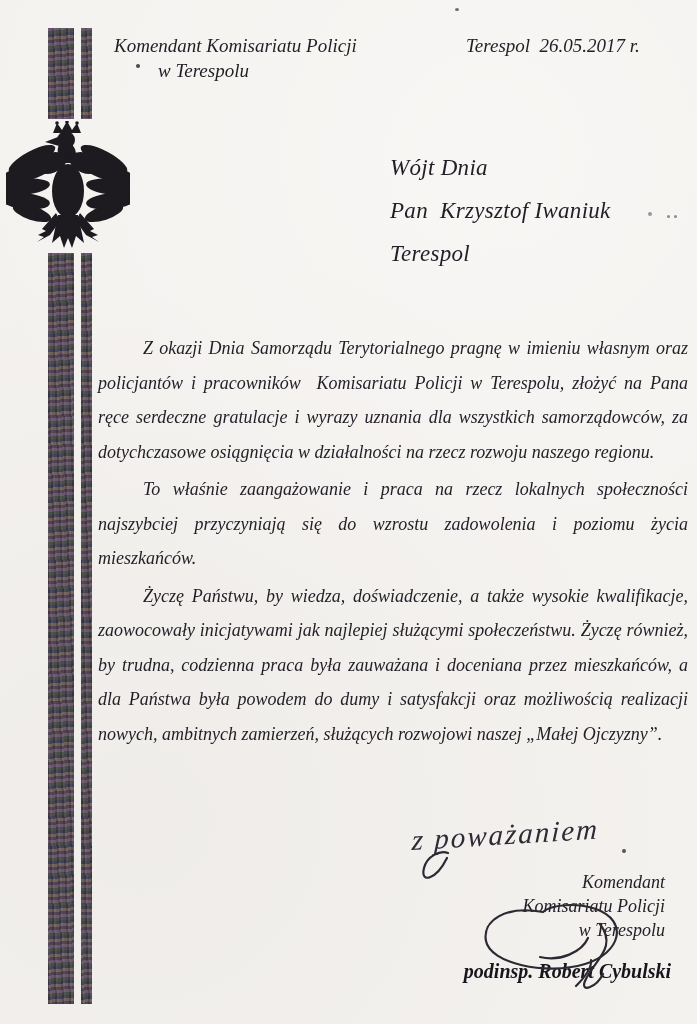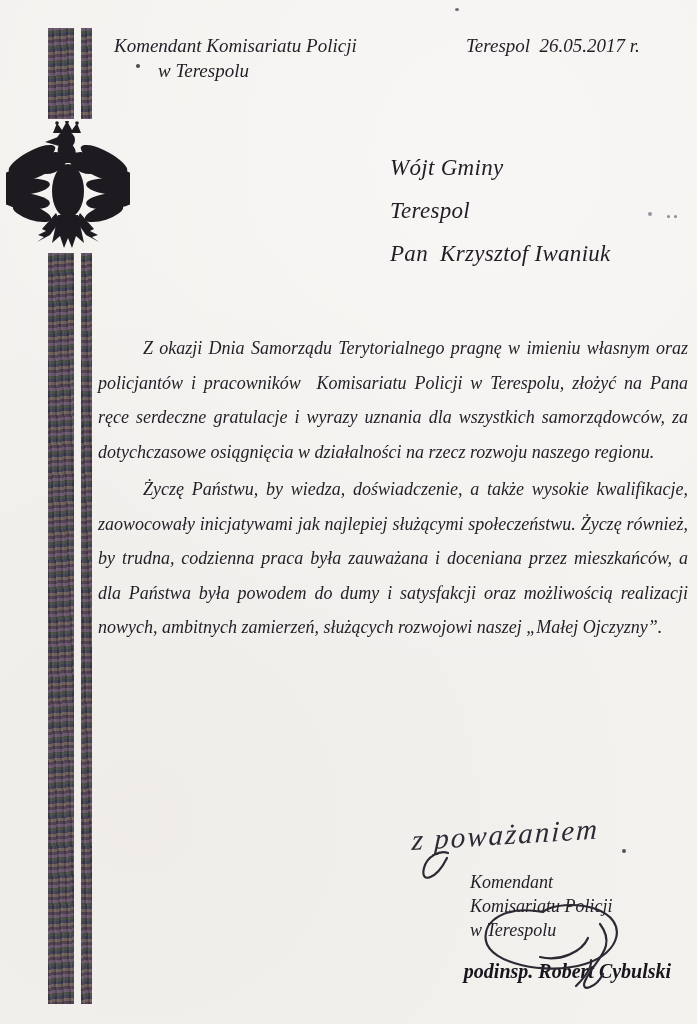--- a/index.html
+++ b/index.html
@@ -69,21 +69,21 @@
     position: absolute; left: 412px; top: 824px;
     font-style: italic; font-size: 29px; letter-spacing: 2px;
     color: #2e2b36;
     transform: rotate(-3.5deg) skewX(-6deg);
     transform-origin: left center;
   }
 
   .sig-block {
     position: absolute; left: 470px; top: 870px; width: 195px;
     font-style: italic; font-size: 18px; line-height: 24px;
-    text-align: left;
+    text-align: right;
   }
   .signatory {
     position: absolute; left: 455px; top: 960px; width: 225px;
     font-style: italic; font-weight: 700; font-size: 20px;
     text-align: center; color: #18151d;
   }
 
   .overlay-svg { position: absolute; left: 0; top: 0; width: 697px; height: 1024px; pointer-events: none; }
 
   .speck { position: absolute; border-radius: 50%; }
@@ -142,27 +142,28 @@
   </svg>
 
   <div class="sender">
     <div class="line1">Komendant Komisariatu Policji</div>
     <div class="line2">w Terespolu</div>
   </div>
 
   <div class="dateline">Terespol&nbsp; 26.05.2017 r.</div>
 
   <div class="recipient">
-    <div>Wójt Gminy</div>
+    <div>Wójt Dnia</div>
+    <div>Pan&nbsp; Krzysztof Iwaniuk</div>
     <div>Terespol</div>
-    <div>Pan&nbsp; Krzysztof Iwaniuk</div>
   </div>
 
   <div class="body-text">
     <p>Z okazji Dnia Samorządu Terytorialnego pragnę w imieniu własnym oraz policjantów i pracowników&nbsp; Komisariatu Policji w Terespolu, złożyć na Pana ręce serdeczne gratulacje i wyrazy uznania dla wszystkich samorządowców, za dotychczasowe osiągnięcia w działalności na rzecz rozwoju naszego regionu.</p>
+    <p>To właśnie zaangażowanie i praca na rzecz lokalnych społeczności najszybciej przyczyniają się do wzrostu zadowolenia i poziomu życia mieszkańców.</p>
     <p>Życzę Państwu, by wiedza, doświadczenie, a także wysokie kwalifikacje, zaowocowały inicjatywami jak najlepiej służącymi społeczeństwu. Życzę również, by trudna, codzienna praca była zauważana i doceniana przez mieszkańców, a dla Państwa była powodem do dumy i satysfakcji oraz możliwością realizacji nowych, ambitnych zamierzeń, służących rozwojowi naszej „Małej Ojczyzny”.</p>
   </div>
 
   <div class="valediction">z poważaniem</div>
 
   <div class="sig-block">
     <div>Komendant</div>
     <div>Komisariatu Policji</div>
     <div>w Terespolu</div>
   </div>

